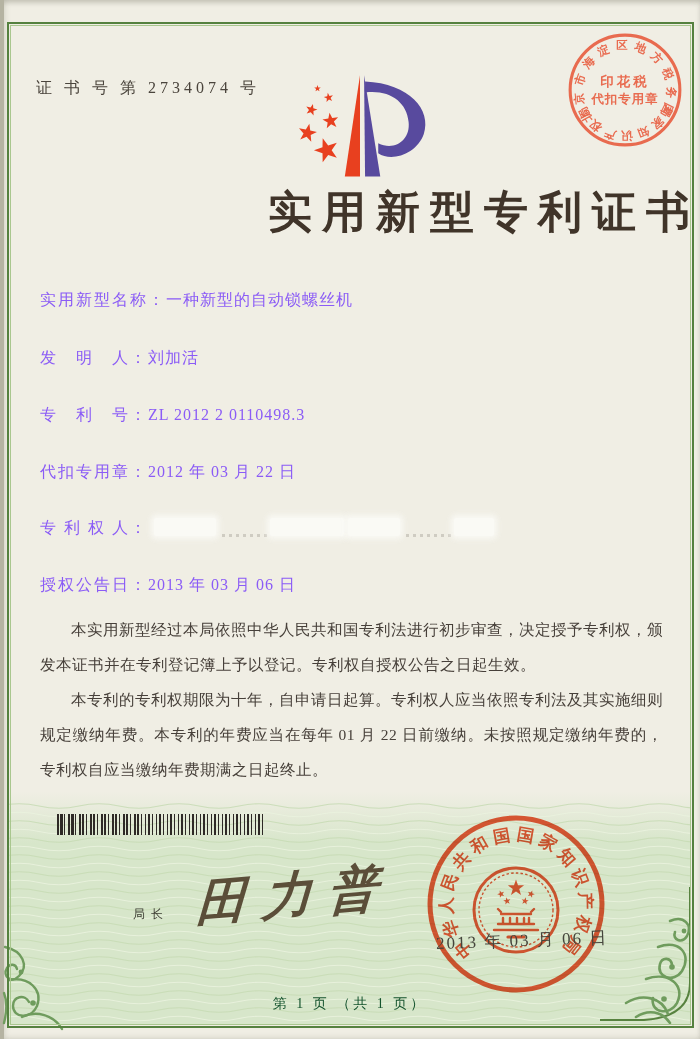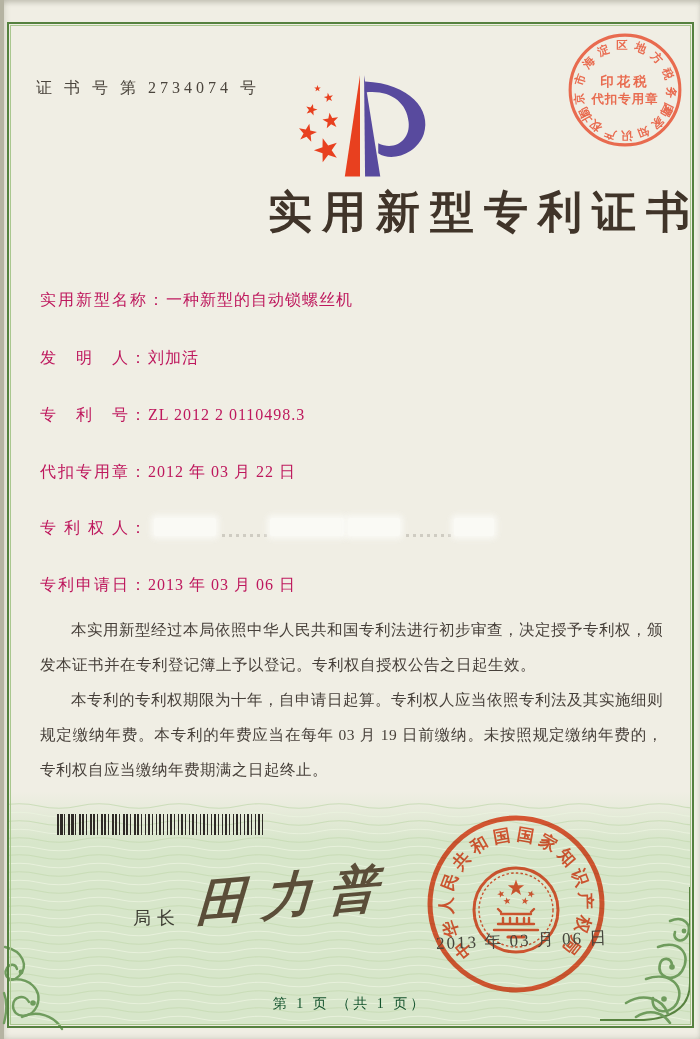--- a/index.html
+++ b/index.html
@@ -35,41 +35,41 @@
   }
   .logo{position:absolute;left:278px;top:70px;width:162px;height:114px;z-index:6}
   .logo .red{color:var(--logo-red)} .logo .purple{color:var(--logo-purple)}
   .tax-stamp{position:absolute;left:566px;top:31px;width:118px;height:118px;z-index:7;opacity:.88;color:var(--stamp-red)}
   .tax-stamp text{font-family:"Liberation Serif",serif;fill:currentColor;font-weight:bold}
   .title{
     position:absolute;left:0;top:183px;width:100%;text-align:right;
     font-size:44px;font-weight:700;letter-spacing:10px;color:#403429;z-index:6;
   }
   .fields{position:absolute;left:40px;top:0;width:620px;z-index:6}
-  .field-row{position:absolute;left:0;font-size:16px;color:#be185d;letter-spacing:1px;white-space:nowrap}
+  .field-row{position:absolute;left:0;font-size:16px;color:#8b5cf6;letter-spacing:1px;white-space:nowrap}
   .field-row .lbl{letter-spacing:2px}
   .redact{display:inline-block;vertical-align:middle;margin-left:6px}
   .redact i{
     display:inline-block;height:18px;background:#fafaf5;border-radius:2px;
     box-shadow:0 0 6px 3px rgba(250,250,246,.95);margin-right:4px;
   }
   .redact .dots{display:inline-block;height:3px;width:46px;background:repeating-linear-gradient(90deg,#cfccc2 0 3px,transparent 3px 7px);vertical-align:bottom;margin:0 2px 3px 2px}
   .paras{
     position:absolute;left:40px;top:612px;width:623px;z-index:6;
     font-size:15.5px;line-height:35px;color:#47403a;text-align:justify;letter-spacing:.5px;
   }
   .paras p{text-indent:2em}
   .barcode{
     position:absolute;left:57px;top:814px;width:206px;height:21px;z-index:6;
     background:repeating-linear-gradient(90deg,
       #2e2a26 0 1.5px, transparent 1.5px 3px,
       #2e2a26 3px 5.5px, transparent 5.5px 7px,
       #2e2a26 7px 8px, transparent 8px 11px);
   }
-  .director{position:absolute;left:133px;top:906px;font-size:18px;letter-spacing:6px;color:#3d3d33;z-index:6}
+  .director{position:absolute;left:133px;top:906px;font-size:12px;letter-spacing:6px;color:#3d3d33;z-index:6}
   .signature{
     position:absolute;left:196px;top:862px;z-index:6;color:var(--ink);
     font-size:50px;font-weight:700;font-style:italic;letter-spacing:16px;
     transform:rotate(-5deg) skewX(-8deg);opacity:.88;white-space:nowrap;
   }
   .seal{position:absolute;left:424px;top:812px;width:184px;height:184px;z-index:6;color:var(--seal-red);mix-blend-mode:multiply;opacity:.93}
   .seal text{font-family:"Liberation Serif",serif;fill:currentColor;font-weight:bold}
   .seal-date{
     position:absolute;left:436px;top:929px;z-index:8;font-size:17px;
     color:#45453c;letter-spacing:2px;transform:rotate(-2deg);white-space:nowrap;
@@ -176,27 +176,27 @@
     <div class="field-row" style="top:405px">
       <span class="lbl">专　利　号：</span><span>ZL 2012 2 0110498.3</span>
     </div>
     <div class="field-row" style="top:462px">
       <span class="lbl">代扣专用章：</span><span>2012 年 03 月 22 日</span>
     </div>
     <div class="field-row" style="top:518px">
       <span class="lbl">专 利 权 人：</span><span class="redact"><i style="width:62px"></i><span class="dots"></span><i style="width:74px"></i><i style="width:52px"></i><span class="dots"></span><i style="width:40px"></i></span>
     </div>
     <div class="field-row" style="top:575px">
-      <span class="lbl">专利申请日：</span><span>2013 年 03 月 06 日</span>
+      <span class="lbl">授权公告日：</span><span>2013 年 03 月 06 日</span>
     </div>
   </div>
 
   <div class="paras">
     <p>本实用新型经过本局依照中华人民共和国专利法进行初步审查，决定授予专利权，颁发本证书并在专利登记簿上予以登记。专利权自授权公告之日起生效。</p>
-    <p>本专利的专利权期限为十年，自申请日起算。专利权人应当依照专利法及其实施细则规定缴纳年费。本专利的年费应当在每年 03 月 19 日前缴纳。未按照规定缴纳年费的，专利权自应当缴纳年费期满之日起终止。</p>
+    <p>本专利的专利权期限为十年，自申请日起算。专利权人应当依照专利法及其实施细则规定缴纳年费。本专利的年费应当在每年 01 月 22 日前缴纳。未按照规定缴纳年费的，专利权自应当缴纳年费期满之日起终止。</p>
   </div>
 
   <div class="barcode"></div>
 
   <div class="director">局长</div>
   <div class="signature">田力普</div>
 
   <svg class="seal" viewBox="-92 -92 184 184">
     <circle cx="0" cy="0" r="86" fill="none" stroke="currentColor" stroke-width="5"></circle>
     <path id="sealArc" d="M -46 45 A 64 64 0 1 1 46 45" fill="none"></path>

